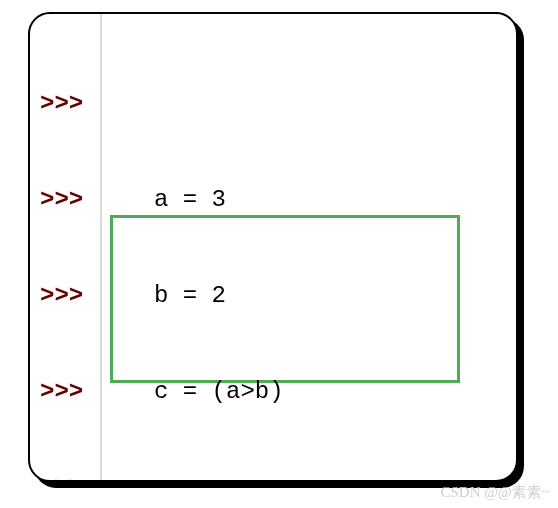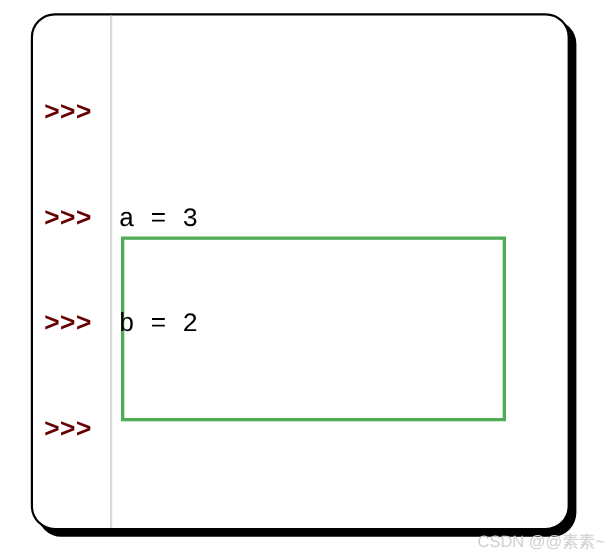--- a/index.html
+++ b/index.html
@@ -36,50 +36,51 @@
       position: absolute;
       left: 10px;
       top: 10px;
       right: 10px;
       font-size: 24px;
       line-height: 32px;
       white-space: pre;
     }
     .row { display: block; height: 32px; }
     .prompt { color: #660000; font-weight: bold; display: inline-block; width: 68px; }
-    .tok-default { color: #000; }
+    .tok-default { color: #000; margin-left: 46px; }
     .highlight-box {
       position: absolute;
       border: 3px solid #4fab55;
       background: transparent;
       box-sizing: border-box;
       left: 80px;
       top: 201px;
       width: 350px;
       height: 168px;
     }
     .watermark {
       position: absolute;
       right: 8px;
       bottom: 6px;
       color: #cfcfcf;
       font-size: 15px;
-      font-family: Liberation Sans, sans-serif;
+      font-family: Liberation Serif, serif;
     }
   </style>
 </head>
 <body>
 
 <div class="panel">
   <div class="gutter-line"></div>
   <div class="highlight-box"></div>
   <div class="code">
     <span class="row"><span class="prompt">&gt;&gt;&gt;</span></span>
     <span class="row"><span class="prompt">&gt;&gt;&gt;</span><span class="tok-default">a = 3</span></span>
     <span class="row"><span class="prompt">&gt;&gt;&gt;</span><span class="tok-default">b = 2</span></span>
+    <span class="row"><span class="prompt">&gt;&gt;&gt;</span><span class="tok-default">c = (a&gt;b)</span></span>
     <span class="row"><span class="prompt">&gt;&gt;&gt;</span></span>
     
     
     
     
     
     
     
     
     

